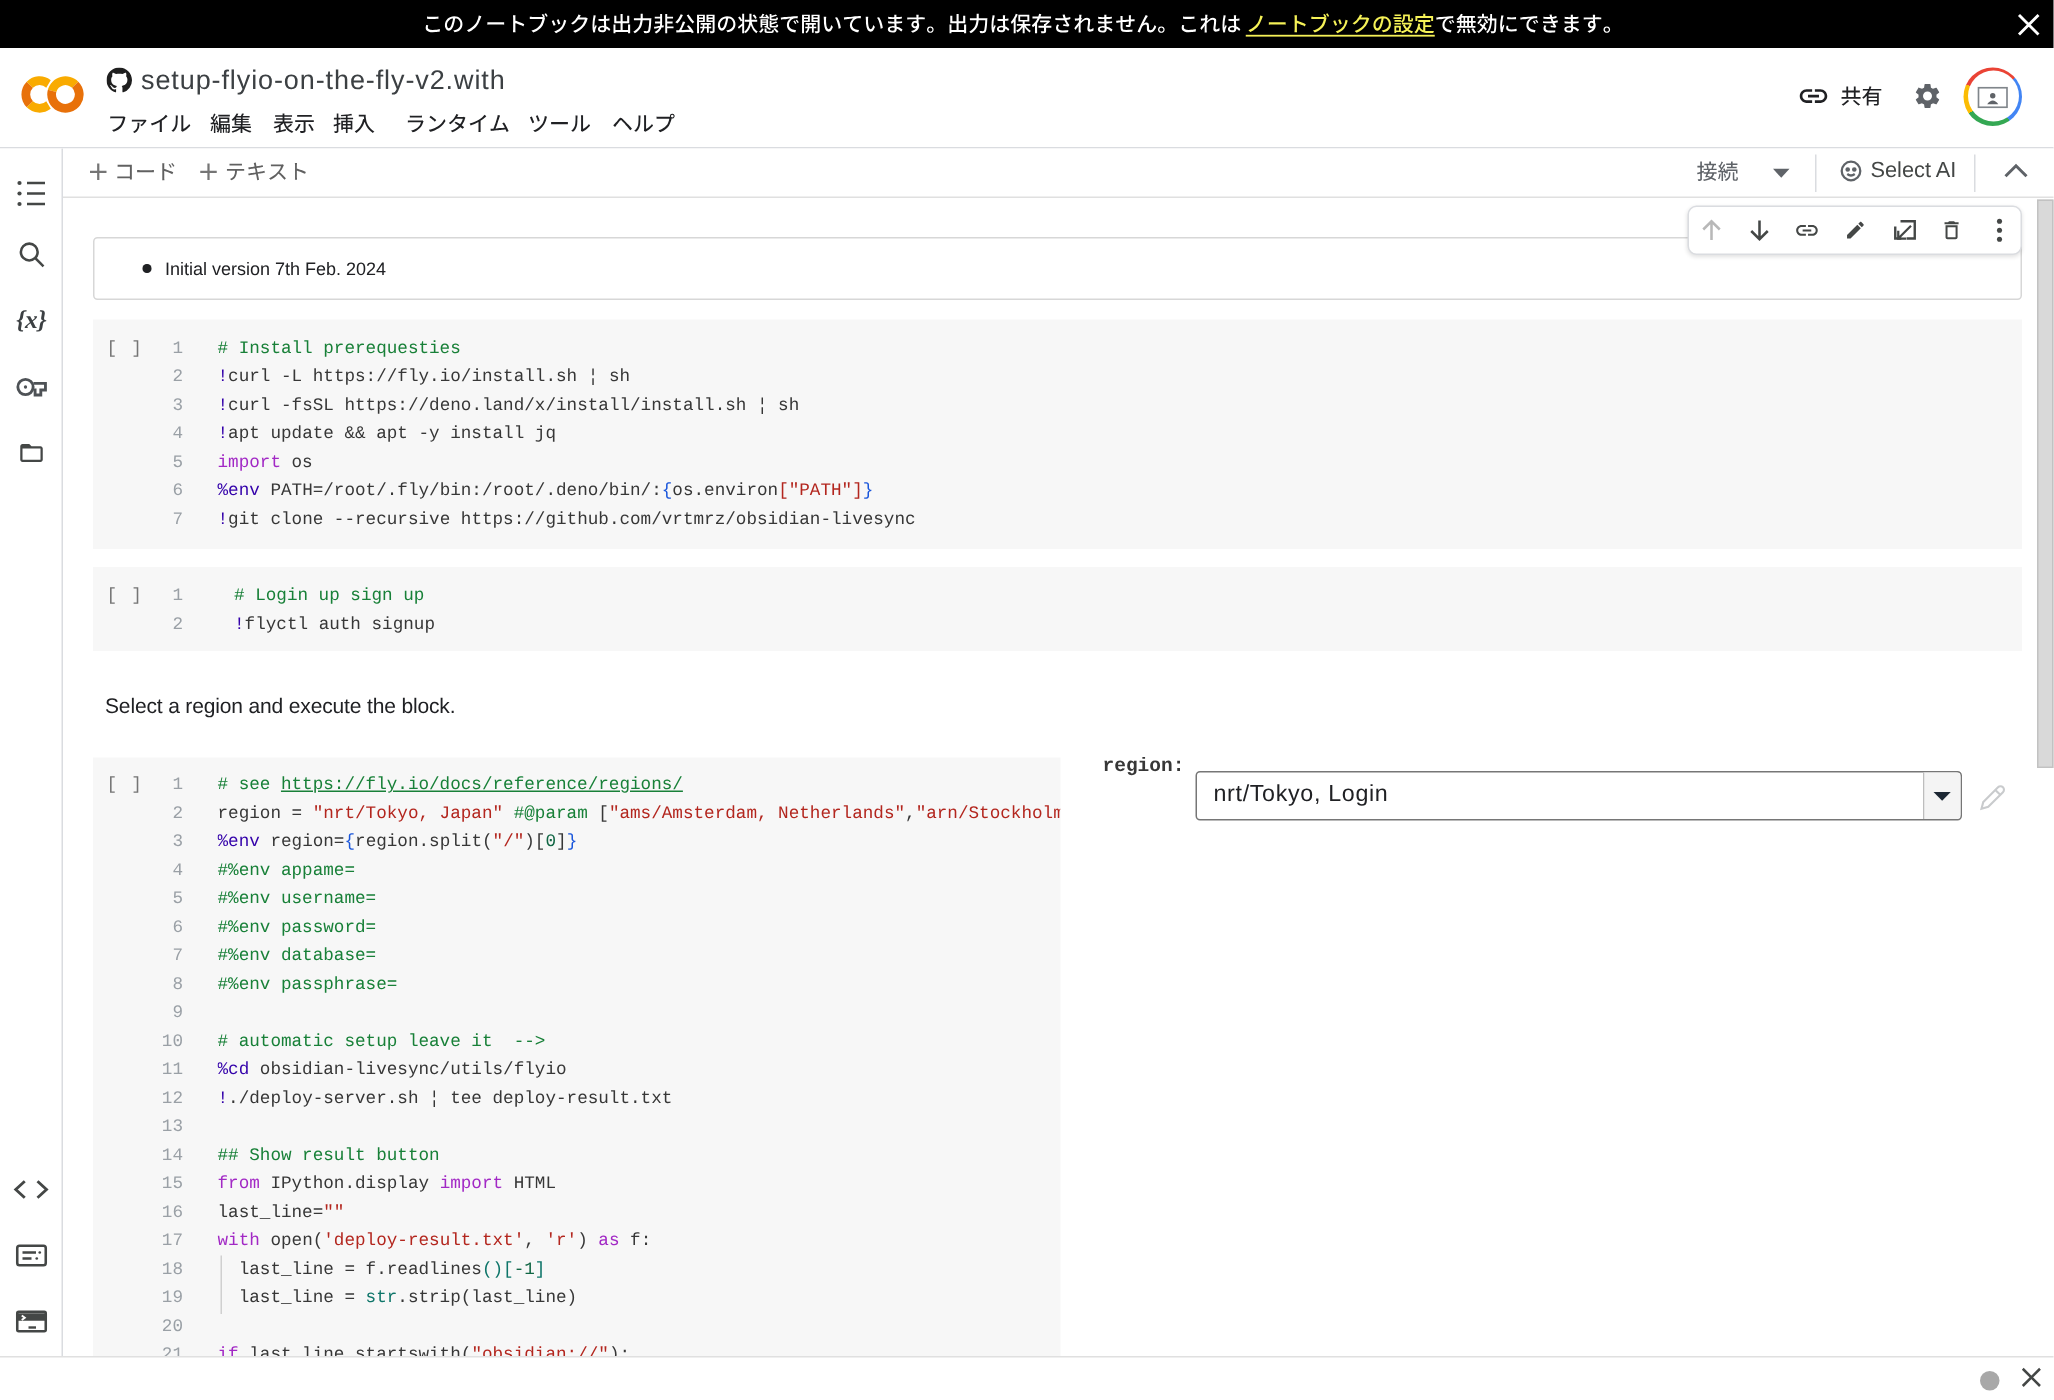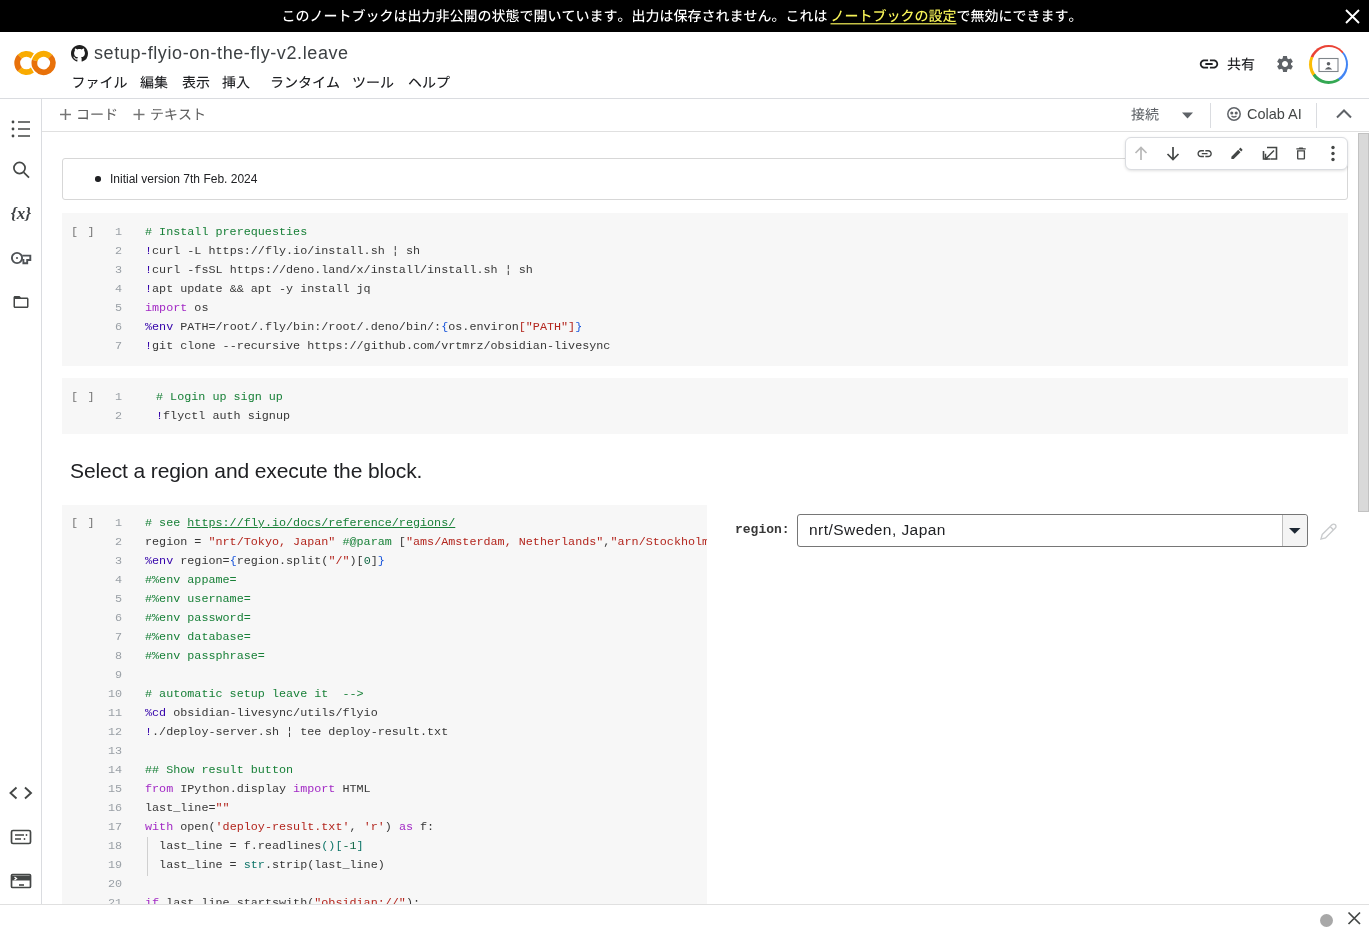--- a/index.html
+++ b/index.html
@@ -20,21 +20,21 @@
 <svg class="abs" style="left:14px;top:42px" width="42" height="42" viewBox="0 0 24 24">
     <path fill="#E8710A" d="M4.54,9.46,2.19,7.1a6.93,6.93,0,0,0,0,9.79l2.36-2.36A3.59,3.59,0,0,1,4.54,9.46Z"></path>
     <path fill="#F9AB00" d="M2.19,7.1,4.54,9.46a3.59,3.59,0,0,1,5.08,0l1.71-2.93h0l-.1-.08h0A6.93,6.93,0,0,0,2.19,7.1Z"></path>
     <path fill="#F9AB00" d="M11.34,17.46h0L9.62,14.54a3.59,3.59,0,0,1-5.08,0L2.19,16.9a6.93,6.93,0,0,0,9,.65l.11-.09"></path>
     <path fill="#F9AB00" d="M10.236,10.206 A6.93,6.93 0 0 1 21.83,7.10 L19.468,9.462 A3.59,3.59 0 0 0 13.462,11.071 Z"></path>
     <path fill="#E8710A" d="M21.83,7.10 A6.93,6.93 0 1 1 10.236,10.206 L13.462,11.071 A3.59,3.59 0 1 0 19.468,9.462 Z"></path>
   </svg>
 <svg class="abs" style="left:71px;top:44.5px" width="17" height="17" viewBox="0 0 16 16">
     <path fill="#1f1f1f" d="M8 0C3.58 0 0 3.58 0 8c0 3.54 2.29 6.53 5.47 7.59.4.07.55-.17.55-.38 0-.19-.01-.82-.01-1.49-2.01.37-2.53-.49-2.69-.94-.09-.23-.48-.94-.82-1.13-.28-.15-.68-.52-.01-.53.63-.01 1.08.58 1.23.82.72 1.21 1.87.87 2.33.66.07-.52.28-.87.51-1.07-1.78-.2-3.64-.89-3.64-3.95 0-.87.31-1.59.82-2.15-.08-.2-.36-1.02.08-2.12 0 0 .67-.21 2.2.82.64-.18 1.32-.27 2-.27s1.36.09 2 .27c1.53-1.04 2.2-.82 2.2-.82.44 1.1.16 1.92.08 2.12.51.56.82 1.27.82 2.15 0 3.07-1.87 3.75-3.65 3.95.29.25.54.73.54 1.48 0 1.07-.01 1.93-.01 2.2 0 .21.15.46.55.38A8.01 8.01 0 0 0 16 8c0-4.42-3.58-8-8-8z"></path>
   </svg>
-<div class="abs" style="left:94px;top:43px;font-size:18px;letter-spacing:0.6px;color:#3c4043;line-height:21px">setup-flyio-on-the-fly-v2.leave</div>
+<div class="abs" style="left:94px;top:43px;font-size:18px;letter-spacing:0.6px;color:#3c4043;line-height:21px">setup-flyio-on-the-fly-v2.with</div>
 <svg class="abs" style="left:0;top:32px" width="520" height="67">
 <path transform="translate(71.5,55.5)" fill="#202124" d="M12.1 -9.3Q12.1 -9.2 12 -9Q12 -8.8 11.9 -8.5Q11.8 -8 11.6 -7.3Q11.4 -6.7 11.2 -6Q10.9 -5.3 10.6 -4.6Q10.2 -4 9.8 -3.4Q9.2 -2.6 8.4 -1.9Q7.6 -1.2 6.6 -0.6Q5.6 -0 4.3 0.4L3.2 -0.8Q4.6 -1.2 5.6 -1.7Q6.6 -2.2 7.3 -2.8Q8.1 -3.4 8.7 -4.2Q9.2 -4.8 9.5 -5.6Q9.9 -6.4 10.1 -7.1Q10.4 -7.9 10.5 -8.6Q10.3 -8.6 9.7 -8.6Q9.2 -8.6 8.5 -8.6Q7.8 -8.6 7 -8.6Q6.2 -8.6 5.5 -8.6Q4.7 -8.6 4.2 -8.6Q3.7 -8.6 3.4 -8.6Q3 -8.6 2.6 -8.6Q2.3 -8.6 2 -8.5V-9.9Q2.2 -9.9 2.4 -9.9Q2.7 -9.9 3 -9.9Q3.2 -9.8 3.4 -9.8Q3.6 -9.8 4.1 -9.8Q4.5 -9.8 5.1 -9.8Q5.7 -9.8 6.3 -9.8Q7 -9.8 7.6 -9.8Q8.3 -9.8 8.8 -9.8Q9.4 -9.8 9.8 -9.8Q10.2 -9.8 10.3 -9.8Q10.5 -9.8 10.7 -9.9Q11 -9.9 11.2 -9.9Z M26.2 -7.1Q26.1 -7 26 -6.8Q25.9 -6.7 25.9 -6.6Q25.7 -6.4 25.4 -6Q25.1 -5.5 24.7 -5.1Q24.4 -4.6 23.9 -4.1Q23.5 -3.7 23 -3.4L22 -4.1Q22.5 -4.4 23 -4.8Q23.4 -5.2 23.8 -5.7Q24.2 -6.2 24.4 -6.5Q24.2 -6.5 23.6 -6.5Q23.1 -6.5 22.4 -6.5Q21.8 -6.5 21 -6.5Q20.3 -6.5 19.6 -6.5Q18.9 -6.5 18.4 -6.5Q17.9 -6.5 17.8 -6.5Q17.5 -6.5 17.1 -6.5Q16.8 -6.5 16.4 -6.4V-7.7Q16.8 -7.7 17.1 -7.7Q17.5 -7.6 17.8 -7.6Q17.9 -7.6 18.4 -7.6Q18.9 -7.6 19.7 -7.6Q20.4 -7.6 21.2 -7.6Q22 -7.6 22.7 -7.6Q23.4 -7.6 23.9 -7.6Q24.5 -7.6 24.6 -7.6Q24.7 -7.6 24.9 -7.7Q25.1 -7.7 25.2 -7.7Q25.4 -7.7 25.5 -7.7ZM21.5 -5.6Q21.4 -4.7 21.4 -3.9Q21.3 -3.2 21.2 -2.5Q21 -1.7 20.6 -1.1Q20.3 -0.5 19.7 0.1Q19.1 0.7 18.2 1.2L17.1 0.3Q17.3 0.2 17.6 0.1Q17.8 -0 18.1 -0.2Q19 -0.8 19.4 -1.5Q19.9 -2.2 20 -3Q20.2 -3.8 20.2 -4.7Q20.2 -4.9 20.1 -5.2Q20.1 -5.4 20.1 -5.6Z M29.1 -5.1Q31 -5.6 32.5 -6.3Q34.1 -7 35.2 -7.7Q36 -8.2 36.7 -8.7Q37.4 -9.3 38 -9.9Q38.6 -10.5 39.1 -11L40.2 -10Q39.6 -9.4 38.9 -8.8Q38.2 -8.2 37.4 -7.6Q36.6 -7.1 35.8 -6.6Q35 -6.1 34 -5.6Q33.1 -5.1 32 -4.7Q30.9 -4.3 29.8 -3.9ZM35 -7.1 36.4 -7.5V-1.1Q36.4 -0.8 36.4 -0.5Q36.4 -0.2 36.4 0.1Q36.4 0.3 36.5 0.5H34.9Q34.9 0.3 35 0.1Q35 -0.2 35 -0.5Q35 -0.8 35 -1.1Z M49.3 -0.3Q49.3 -0.5 49.3 -0.7Q49.4 -0.9 49.4 -1.1Q49.4 -1.3 49.4 -1.8Q49.4 -2.2 49.4 -2.9Q49.4 -3.6 49.4 -4.4Q49.4 -5.2 49.4 -6Q49.4 -6.8 49.4 -7.5Q49.4 -8.2 49.4 -8.8Q49.4 -9.3 49.4 -9.5Q49.4 -9.9 49.3 -10.2Q49.3 -10.5 49.3 -10.6H50.7Q50.7 -10.5 50.7 -10.2Q50.7 -9.9 50.7 -9.5Q50.7 -9.3 50.7 -8.8Q50.7 -8.3 50.7 -7.6Q50.7 -6.9 50.7 -6.1Q50.7 -5.4 50.7 -4.6Q50.7 -3.8 50.7 -3.2Q50.7 -2.5 50.7 -2.1Q50.7 -1.7 50.7 -1.6Q51.3 -1.8 52 -2.3Q52.7 -2.8 53.4 -3.5Q54.1 -4.1 54.6 -4.9L55.4 -3.8Q54.8 -3 54 -2.3Q53.2 -1.5 52.3 -0.9Q51.4 -0.4 50.6 0.1Q50.4 0.2 50.3 0.2Q50.2 0.3 50.1 0.4ZM42.8 -0.4Q43.7 -1 44.3 -1.9Q45 -2.8 45.3 -3.8Q45.4 -4.3 45.5 -5Q45.6 -5.7 45.6 -6.5Q45.7 -7.3 45.7 -8.1Q45.7 -8.8 45.7 -9.4Q45.7 -9.8 45.7 -10Q45.6 -10.3 45.6 -10.5H47Q47 -10.4 47 -10.3Q47 -10.1 47 -9.9Q47 -9.7 47 -9.4Q47 -8.9 46.9 -8.1Q46.9 -7.3 46.9 -6.4Q46.8 -5.5 46.8 -4.8Q46.7 -4 46.5 -3.5Q46.2 -2.3 45.6 -1.3Q44.9 -0.3 44 0.4Z"></path>
 <path transform="translate(140,55.5)" fill="#202124" d="M8.6 -4.6H9.4V1H8.6ZM10.4 -4.6H11.2V1H10.4ZM5.5 -11H13.2V-9.9H5.5ZM7.3 -2.4H12.7V-1.5H7.3ZM6 -9.1H7.1V-6Q7.1 -5.2 7 -4.3Q6.9 -3.4 6.8 -2.5Q6.6 -1.5 6.3 -0.7Q5.9 0.2 5.4 1Q5.3 0.9 5.2 0.7Q5 0.6 4.8 0.5Q4.7 0.4 4.5 0.3Q5 -0.4 5.3 -1.2Q5.6 -2 5.8 -2.8Q5.9 -3.7 6 -4.5Q6 -5.3 6 -6ZM6.5 -9.1H12.9V-5.7H6.5V-6.7H11.7V-8.1H6.5ZM6.8 -4.9H12.8V-4H7.7V1.2H6.8ZM12.2 -4.9H13.2V0.1Q13.2 0.4 13.1 0.6Q13.1 0.8 12.8 1Q12.6 1.1 12.4 1.1Q12.1 1.1 11.7 1.1Q11.7 0.9 11.6 0.7Q11.5 0.4 11.4 0.2Q11.6 0.2 11.8 0.2Q12 0.2 12.1 0.2Q12.2 0.2 12.2 0ZM2.7 -11.8 3.7 -11.4Q3.5 -10.9 3.2 -10.3Q2.9 -9.8 2.6 -9.2Q2.3 -8.7 2 -8.3L1.2 -8.7Q1.5 -9.1 1.8 -9.6Q2 -10.2 2.3 -10.7Q2.5 -11.3 2.7 -11.8ZM4.2 -10.2 5.2 -9.7Q4.7 -9 4.1 -8.1Q3.6 -7.2 3 -6.4Q2.4 -5.6 1.9 -5L1.2 -5.4Q1.6 -5.8 2 -6.4Q2.4 -7 2.8 -7.7Q3.2 -8.3 3.6 -9Q3.9 -9.6 4.2 -10.2ZM0.5 -8.8 1.1 -9.6Q1.5 -9.2 1.8 -8.8Q2.2 -8.4 2.5 -8Q2.9 -7.6 3 -7.3L2.4 -6.4Q2.2 -6.8 1.9 -7.2Q1.6 -7.6 1.2 -8Q0.8 -8.5 0.5 -8.8ZM3.7 -7 4.5 -7.3Q4.8 -6.8 5 -6.3Q5.2 -5.8 5.4 -5.2Q5.6 -4.7 5.7 -4.3L4.8 -4Q4.7 -4.4 4.6 -4.9Q4.4 -5.4 4.2 -6Q3.9 -6.5 3.7 -7ZM0.4 -5.6Q1.3 -5.6 2.4 -5.7Q3.6 -5.8 4.9 -5.9L4.9 -4.9Q3.7 -4.8 2.6 -4.7Q1.4 -4.6 0.5 -4.6ZM3.9 -3.5 4.8 -3.8Q5 -3.2 5.2 -2.5Q5.4 -1.8 5.5 -1.2L4.6 -1Q4.5 -1.5 4.4 -2.2Q4.2 -2.9 3.9 -3.5ZM1.2 -3.7 2.1 -3.6Q2 -2.6 1.8 -1.6Q1.5 -0.7 1.2 0Q1.1 -0.1 0.9 -0.1Q0.8 -0.2 0.6 -0.3Q0.4 -0.4 0.3 -0.4Q0.7 -1.1 0.9 -1.9Q1.1 -2.8 1.2 -3.7ZM2.6 -5.1H3.6V1.1H2.6Z M14.7 -3.2H27.3V-2.2H14.7ZM17.2 -8.4H25.8V-7.5H17.2ZM17.2 -6.7H25.8V-5.8H17.2ZM17 -10.2H26.4V-9.2H17ZM20.7 -9.6H21.8V-4.6H20.7ZM20.4 -4.3H21.6V1.1H20.4ZM20.2 -2.8 21.1 -2.4Q20.6 -1.8 19.9 -1.3Q19.2 -0.8 18.4 -0.4Q17.6 0.1 16.7 0.4Q15.9 0.8 15.1 1Q15 0.8 14.8 0.5Q14.6 0.2 14.4 0Q15.1 -0.2 16 -0.5Q16.8 -0.8 17.6 -1.2Q18.4 -1.5 19 -2Q19.7 -2.4 20.2 -2.8ZM21.8 -2.9Q22.3 -2.4 22.9 -2Q23.6 -1.6 24.4 -1.2Q25.1 -0.8 26 -0.5Q26.8 -0.3 27.6 -0.1Q27.5 0.1 27.3 0.2Q27.2 0.4 27 0.6Q26.9 0.8 26.8 0.9Q26 0.7 25.2 0.3Q24.4 -0 23.6 -0.4Q22.8 -0.9 22.1 -1.4Q21.4 -1.9 20.9 -2.4ZM21.3 -11.8 22.7 -11.6Q22.4 -11 22 -10.5Q21.7 -9.9 21.4 -9.5L20.4 -9.7Q20.7 -10.2 20.9 -10.8Q21.2 -11.3 21.3 -11.8ZM17.7 -11.8 18.9 -11.6Q18.5 -10.8 18 -10Q17.4 -9.2 16.7 -8.4Q16.1 -7.6 15.2 -6.9Q15.1 -7.1 15 -7.2Q14.8 -7.4 14.7 -7.5Q14.5 -7.7 14.4 -7.7Q15.1 -8.3 15.8 -9Q16.4 -9.7 16.9 -10.5Q17.4 -11.2 17.7 -11.8ZM16.4 -9.5H17.5V-4.9H26.9V-4H16.4Z"></path>
 <path transform="translate(182,55.5)" fill="#202124" d="M1.4 -10.7H12.7V-9.6H1.4ZM2 -8.6H12.1V-7.6H2ZM0.9 -6.5H13.1V-5.4H0.9ZM6.4 -11.8H7.6V-5.6H6.4ZM6.3 -6.1 7.4 -5.6Q6.8 -5 6.1 -4.5Q5.4 -3.9 4.5 -3.4Q3.7 -2.9 2.8 -2.5Q2 -2.1 1.1 -1.8Q1.1 -2 0.9 -2.2Q0.8 -2.4 0.6 -2.5Q0.5 -2.7 0.4 -2.8Q1.2 -3 2 -3.4Q2.9 -3.7 3.7 -4.2Q4.5 -4.6 5.2 -5.1Q5.9 -5.6 6.3 -6.1ZM8.1 -5.9Q8.5 -4.5 9.2 -3.3Q9.9 -2.1 11 -1.2Q12.1 -0.4 13.6 0.1Q13.5 0.2 13.3 0.4Q13.2 0.5 13 0.7Q12.9 0.9 12.8 1.1Q11.3 0.6 10.1 -0.4Q9 -1.3 8.2 -2.7Q7.5 -4 7 -5.7ZM11.9 -5 12.8 -4.3Q12.3 -3.9 11.8 -3.5Q11.2 -3.1 10.6 -2.7Q10 -2.4 9.5 -2.1L8.8 -2.8Q9.3 -3.1 9.8 -3.4Q10.4 -3.8 10.9 -4.2Q11.5 -4.7 11.9 -5ZM1.9 0Q2.7 -0.1 3.8 -0.4Q4.9 -0.6 6.1 -0.9Q7.3 -1.2 8.5 -1.5L8.6 -0.4Q7.5 -0.1 6.3 0.1Q5.2 0.4 4.2 0.7Q3.1 0.9 2.3 1.1ZM3.9 -3.4 4.7 -4.2 5.1 -4.1V0H3.9Z M20.4 -6.8H21.7V-0.3Q21.7 0.2 21.5 0.5Q21.4 0.8 21 0.9Q20.6 1.1 19.9 1.1Q19.3 1.1 18.4 1.1Q18.3 0.9 18.2 0.5Q18.1 0.2 17.9 -0.1Q18.4 -0.1 18.8 -0.1Q19.3 -0.1 19.6 -0.1Q19.9 -0.1 20 -0.1Q20.2 -0.1 20.3 -0.2Q20.4 -0.2 20.4 -0.4ZM17.2 -4.9 18.4 -4.6Q18.1 -3.7 17.6 -2.9Q17.1 -2.1 16.6 -1.4Q16.1 -0.7 15.5 -0.1Q15.4 -0.2 15.2 -0.4Q15 -0.5 14.8 -0.6Q14.6 -0.8 14.4 -0.8Q15.3 -1.6 16 -2.7Q16.7 -3.8 17.2 -4.9ZM23.5 -4.4 24.6 -4.9Q25.1 -4.3 25.6 -3.5Q26.1 -2.7 26.5 -2Q26.9 -1.2 27.1 -0.6L25.9 -0.1Q25.7 -0.7 25.4 -1.4Q25 -2.2 24.5 -3Q24 -3.8 23.5 -4.4ZM16.1 -10.8H25.9V-9.6H16.1ZM14.8 -7.4H27.2V-6.2H14.8Z"></path>
 <path transform="translate(222,55.5)" fill="#202124" d="M12.1 -11.6 12.8 -10.7Q11.9 -10.5 10.6 -10.3Q9.4 -10.2 8.1 -10.1Q6.7 -10 5.5 -10Q5.5 -10.1 5.4 -10.4Q5.3 -10.7 5.2 -10.9Q6.1 -10.9 7.1 -11Q8 -11 9 -11.1Q9.9 -11.2 10.7 -11.3Q11.5 -11.4 12.1 -11.6ZM5.1 -9H13.4V-8H5.1ZM5.5 -7H12.9V-1.1H11.8V-6H6.6V-1H5.5ZM6.1 -4.8H12.3V-3.8H6.1ZM6.1 -2.5H12.3V-1.5H6.1ZM8.6 -10.7H9.7V1.1H8.6ZM0.4 -4.4Q1.2 -4.6 2.4 -4.9Q3.6 -5.3 4.9 -5.6L5 -4.6Q3.9 -4.2 2.7 -3.9Q1.6 -3.5 0.6 -3.2ZM0.6 -9H4.9V-7.9H0.6ZM2.5 -11.8H3.6V-0.3Q3.6 0.2 3.5 0.5Q3.4 0.8 3.1 0.9Q2.8 1.1 2.3 1.1Q1.9 1.1 1.2 1.1Q1.2 0.9 1 0.6Q0.9 0.2 0.8 -0Q1.3 0 1.7 0Q2.1 0 2.2 0Q2.3 0 2.4 -0.1Q2.5 -0.1 2.5 -0.3Z M17.2 -11H21.2V-9.8H17.2ZM20.6 -11H21.8Q21.8 -10.3 21.8 -9.5Q21.9 -8.6 22.1 -7.7Q22.2 -6.7 22.6 -5.7Q23 -4.7 23.6 -3.6Q24.3 -2.6 25.2 -1.7Q26.2 -0.7 27.6 0.1Q27.4 0.2 27.2 0.4Q27.1 0.6 26.9 0.8Q26.7 1 26.6 1.1Q25.2 0.3 24.2 -0.8Q23.2 -1.8 22.6 -2.9Q21.9 -4 21.5 -5.2Q21.1 -6.3 20.9 -7.4Q20.7 -8.4 20.6 -9.4Q20.6 -10.3 20.6 -11ZM20.1 -8.1 21.5 -7.9Q21 -5.8 20.2 -4.1Q19.4 -2.4 18.2 -1.1Q17.1 0.2 15.6 1.1Q15.5 1 15.3 0.8Q15.1 0.6 14.8 0.5Q14.6 0.3 14.5 0.2Q16.8 -1 18.1 -3.1Q19.5 -5.2 20.1 -8.1Z"></path>
 <path transform="translate(270,55.5)" fill="#202124" d="M3.2 -10.5Q3.5 -10.5 3.8 -10.4Q4.2 -10.4 4.5 -10.4Q4.7 -10.4 5.3 -10.4Q5.8 -10.4 6.5 -10.4Q7.2 -10.4 7.9 -10.4Q8.6 -10.4 9.2 -10.4Q9.7 -10.4 10 -10.4Q10.3 -10.4 10.7 -10.4Q11 -10.5 11.3 -10.5V-9.2Q11.1 -9.2 10.7 -9.2Q10.3 -9.2 10 -9.2Q9.7 -9.2 9.2 -9.2Q8.6 -9.2 7.9 -9.2Q7.2 -9.2 6.5 -9.2Q5.8 -9.2 5.3 -9.2Q4.7 -9.2 4.5 -9.2Q4.2 -9.2 3.8 -9.2Q3.5 -9.2 3.2 -9.2ZM12.4 -6.7Q12.3 -6.6 12.3 -6.5Q12.2 -6.4 12.2 -6.3Q11.9 -5.2 11.4 -4.2Q10.9 -3.2 10.1 -2.3Q9 -1.1 7.7 -0.4Q6.5 0.3 5.1 0.6L4.1 -0.5Q5.6 -0.8 6.9 -1.5Q8.2 -2.1 9 -3Q9.7 -3.7 10.1 -4.5Q10.5 -5.3 10.7 -6Q10.5 -6 10.1 -6Q9.7 -6 9.1 -6Q8.5 -6 7.8 -6Q7.1 -6 6.4 -6Q5.7 -6 5.1 -6Q4.5 -6 4 -6Q3.6 -6 3.4 -6Q3.1 -6 2.7 -6Q2.3 -6 1.9 -5.9V-7.2Q2.4 -7.2 2.7 -7.2Q3.1 -7.2 3.4 -7.2Q3.5 -7.2 4 -7.2Q4.4 -7.2 5 -7.2Q5.6 -7.2 6.3 -7.2Q7 -7.2 7.7 -7.2Q8.4 -7.2 9 -7.2Q9.6 -7.2 10 -7.2Q10.5 -7.2 10.6 -7.2Q10.9 -7.2 11.1 -7.2Q11.4 -7.2 11.5 -7.3Z M17.2 -10.3Q17.6 -10.1 18.1 -9.7Q18.6 -9.4 19.1 -8.9Q19.6 -8.5 20.1 -8.1Q20.5 -7.7 20.8 -7.4L19.8 -6.4Q19.5 -6.7 19.1 -7.1Q18.7 -7.5 18.2 -7.9Q17.7 -8.3 17.2 -8.7Q16.7 -9.1 16.3 -9.4ZM15.9 -1Q17.1 -1.1 18.1 -1.5Q19.1 -1.8 19.9 -2.2Q20.8 -2.6 21.4 -3Q22.5 -3.7 23.5 -4.5Q24.4 -5.4 25.1 -6.4Q25.8 -7.3 26.2 -8.2L27 -6.8Q26.5 -5.9 25.8 -5Q25.1 -4.1 24.2 -3.3Q23.2 -2.5 22.2 -1.8Q21.5 -1.4 20.6 -1Q19.8 -0.5 18.8 -0.2Q17.9 0.1 16.7 0.3Z M33.9 -6.4Q34.5 -6.1 35.3 -5.6Q36 -5.1 36.8 -4.6Q37.5 -4.1 38.2 -3.6Q38.9 -3.1 39.4 -2.7L38.4 -1.6Q38 -2 37.3 -2.5Q36.6 -3 35.9 -3.6Q35.1 -4.1 34.4 -4.7Q33.6 -5.2 33 -5.6ZM40.3 -9Q40.2 -8.8 40.1 -8.6Q40 -8.3 39.9 -8.2Q39.7 -7.5 39.4 -6.6Q39 -5.8 38.5 -5Q38 -4.2 37.4 -3.4Q36.5 -2.2 35 -1.1Q33.6 -0.1 31.6 0.7L30.5 -0.3Q31.9 -0.7 32.9 -1.3Q34 -1.9 34.8 -2.6Q35.7 -3.3 36.3 -4.1Q36.8 -4.7 37.3 -5.5Q37.7 -6.2 38.1 -7Q38.4 -7.7 38.5 -8.3H33.4L33.9 -9.5H38.3Q38.6 -9.5 38.8 -9.5Q39.1 -9.5 39.3 -9.6ZM35.6 -11Q35.4 -10.7 35.2 -10.4Q35 -10 34.9 -9.8Q34.5 -9.1 33.8 -8.1Q33.1 -7.2 32.2 -6.3Q31.3 -5.4 30.3 -4.6L29.2 -5.5Q30.4 -6.2 31.3 -7.1Q32.2 -8 32.8 -8.8Q33.3 -9.7 33.7 -10.3Q33.8 -10.5 33.9 -10.8Q34.1 -11.2 34.2 -11.5Z M43.1 -5.1Q45 -5.6 46.5 -6.3Q48.1 -7 49.2 -7.7Q50 -8.2 50.7 -8.7Q51.4 -9.3 52 -9.9Q52.6 -10.5 53.1 -11L54.2 -10Q53.6 -9.4 52.9 -8.8Q52.2 -8.2 51.4 -7.6Q50.6 -7.1 49.8 -6.6Q49 -6.1 48 -5.6Q47.1 -5.1 46 -4.7Q44.9 -4.3 43.8 -3.9ZM49 -7.1 50.4 -7.5V-1.1Q50.4 -0.8 50.4 -0.5Q50.4 -0.2 50.4 0.1Q50.4 0.3 50.5 0.5H48.9Q48.9 0.3 49 0.1Q49 -0.2 49 -0.5Q49 -0.8 49 -1.1Z M63.4 -10.5Q63.3 -10.2 63.2 -9.9Q63 -9.6 62.9 -9.1Q62.8 -8.7 62.6 -8.1Q62.4 -7.5 62.1 -6.8Q61.9 -6 61.6 -5.2Q61.4 -4.4 61.1 -3.6Q60.8 -2.9 60.6 -2.3Q60.4 -1.7 60.3 -1.3L58.8 -1.3Q59 -1.7 59.2 -2.3Q59.5 -3 59.7 -3.8Q60 -4.5 60.3 -5.4Q60.6 -6.2 60.8 -7Q61.1 -7.7 61.2 -8.4Q61.4 -9 61.5 -9.4Q61.7 -9.9 61.7 -10.2Q61.8 -10.5 61.8 -10.8ZM66 -5.8Q66.4 -5.3 66.9 -4.5Q67.3 -3.8 67.7 -3Q68.2 -2.1 68.5 -1.4Q68.9 -0.6 69.1 -0.1L67.8 0.5Q67.6 -0.1 67.2 -0.9Q66.9 -1.6 66.5 -2.5Q66.1 -3.3 65.6 -4.1Q65.2 -4.8 64.8 -5.3ZM58.4 -1.7Q58.9 -1.7 59.6 -1.7Q60.3 -1.8 61.1 -1.9Q61.9 -2 62.8 -2.1Q63.7 -2.1 64.5 -2.2Q65.3 -2.3 66 -2.4Q66.7 -2.5 67.1 -2.6L67.5 -1.3Q67 -1.3 66.2 -1.2Q65.5 -1.1 64.7 -1Q63.8 -0.9 62.9 -0.8Q62 -0.7 61.2 -0.6Q60.4 -0.5 59.6 -0.5Q58.9 -0.4 58.4 -0.3Q58.2 -0.3 57.9 -0.3Q57.5 -0.2 57.2 -0.2L57 -1.6Q57.3 -1.6 57.7 -1.6Q58 -1.6 58.4 -1.7Z"></path>
 <path transform="translate(352,55.5)" fill="#202124" d="M6.4 -10.6Q6.6 -10.4 6.8 -9.9Q6.9 -9.4 7.2 -8.8Q7.4 -8.2 7.6 -7.7Q7.8 -7.2 7.8 -6.9L6.6 -6.5Q6.5 -6.8 6.3 -7.3Q6.2 -7.8 6 -8.4Q5.8 -8.9 5.6 -9.4Q5.4 -9.9 5.2 -10.2ZM12.7 -9.7Q12.6 -9.5 12.5 -9.2Q12.5 -9 12.4 -8.8Q12.2 -8 11.9 -7Q11.6 -6.1 11.1 -5.2Q10.7 -4.3 10.1 -3.6Q9.4 -2.6 8.5 -1.8Q7.6 -1 6.6 -0.4Q5.6 0.1 4.6 0.5L3.5 -0.6Q4.5 -0.9 5.5 -1.4Q6.5 -1.9 7.4 -2.7Q8.3 -3.4 9 -4.3Q9.6 -5 10 -5.9Q10.5 -6.9 10.8 -8Q11.1 -9 11.2 -10.1ZM2.5 -9.8Q2.7 -9.5 2.9 -9Q3.1 -8.5 3.3 -7.9Q3.6 -7.3 3.8 -6.8Q4 -6.3 4.1 -5.9L2.9 -5.4Q2.8 -5.7 2.6 -6.1Q2.5 -6.5 2.3 -7Q2.1 -7.5 1.9 -7.9Q1.7 -8.4 1.5 -8.8Q1.4 -9.1 1.3 -9.3Z M15.4 -6.2Q15.6 -6.1 15.9 -6.1Q16.3 -6.1 16.7 -6.1Q17 -6.1 17.4 -6.1Q17.7 -6.1 18.1 -6.1Q18.6 -6.1 19.2 -6.1Q19.9 -6.1 20.6 -6.1Q21.3 -6.1 22 -6.1Q22.7 -6.1 23.3 -6.1Q23.9 -6.1 24.4 -6.1Q24.8 -6.1 25.1 -6.1Q25.6 -6.1 26 -6.1Q26.3 -6.1 26.6 -6.2V-4.6Q26.4 -4.6 25.9 -4.6Q25.5 -4.7 25.1 -4.7Q24.8 -4.7 24.4 -4.7Q23.9 -4.7 23.3 -4.7Q22.7 -4.7 22 -4.7Q21.3 -4.7 20.6 -4.7Q19.9 -4.7 19.2 -4.7Q18.6 -4.7 18.1 -4.7Q17.7 -4.7 17.4 -4.7Q16.8 -4.7 16.3 -4.6Q15.7 -4.6 15.4 -4.6Z M35.3 -0.3Q35.3 -0.5 35.3 -0.7Q35.4 -0.9 35.4 -1.1Q35.4 -1.3 35.4 -1.8Q35.4 -2.2 35.4 -2.9Q35.4 -3.6 35.4 -4.4Q35.4 -5.2 35.4 -6Q35.4 -6.8 35.4 -7.5Q35.4 -8.2 35.4 -8.8Q35.4 -9.3 35.4 -9.5Q35.4 -9.9 35.3 -10.2Q35.3 -10.5 35.3 -10.6H36.7Q36.7 -10.5 36.7 -10.2Q36.7 -9.9 36.7 -9.5Q36.7 -9.3 36.7 -8.8Q36.7 -8.3 36.7 -7.6Q36.7 -6.9 36.7 -6.1Q36.7 -5.4 36.7 -4.6Q36.7 -3.8 36.7 -3.2Q36.7 -2.5 36.7 -2.1Q36.7 -1.7 36.7 -1.6Q37.3 -1.8 38 -2.3Q38.7 -2.8 39.4 -3.5Q40.1 -4.1 40.6 -4.9L41.4 -3.8Q40.8 -3 40 -2.3Q39.2 -1.5 38.3 -0.9Q37.4 -0.4 36.6 0.1Q36.4 0.2 36.3 0.2Q36.2 0.3 36.1 0.4ZM28.8 -0.4Q29.7 -1 30.3 -1.9Q31 -2.8 31.3 -3.8Q31.4 -4.3 31.5 -5Q31.6 -5.7 31.6 -6.5Q31.7 -7.3 31.7 -8.1Q31.7 -8.8 31.7 -9.4Q31.7 -9.8 31.7 -10Q31.6 -10.3 31.6 -10.5H33Q33 -10.4 33 -10.3Q33 -10.1 33 -9.9Q33 -9.7 33 -9.4Q33 -8.9 32.9 -8.1Q32.9 -7.3 32.9 -6.4Q32.8 -5.5 32.8 -4.8Q32.7 -4 32.5 -3.5Q32.2 -2.3 31.6 -1.3Q30.9 -0.3 30 0.4Z"></path>
 <path transform="translate(408,55.5)" fill="#202124" d="M0.8 -4Q1.1 -4.2 1.3 -4.5Q1.5 -4.7 1.8 -5Q2.1 -5.2 2.4 -5.6Q2.7 -6 3.1 -6.4Q3.5 -6.9 3.9 -7.4Q4.2 -7.8 4.6 -8.2Q5.2 -8.9 5.7 -9Q6.3 -9 7 -8.3Q7.5 -7.9 8 -7.4Q8.5 -6.9 9 -6.4Q9.5 -5.9 9.9 -5.4Q10.4 -4.9 11 -4.3Q11.6 -3.6 12.2 -3Q12.8 -2.3 13.3 -1.7L12.2 -0.6Q11.7 -1.2 11.2 -1.8Q10.6 -2.5 10.1 -3.1Q9.6 -3.7 9.1 -4.2Q8.8 -4.6 8.5 -5Q8.1 -5.4 7.7 -5.8Q7.3 -6.2 7 -6.5Q6.7 -6.9 6.5 -7.1Q6.1 -7.5 5.8 -7.4Q5.6 -7.4 5.2 -7Q5 -6.7 4.7 -6.3Q4.3 -5.9 4 -5.4Q3.7 -5 3.4 -4.6Q3.1 -4.2 2.8 -3.9Q2.6 -3.6 2.4 -3.3Q2.2 -3 2 -2.8Z M21.3 -0.3Q21.3 -0.5 21.3 -0.7Q21.4 -0.9 21.4 -1.1Q21.4 -1.3 21.4 -1.8Q21.4 -2.2 21.4 -2.9Q21.4 -3.6 21.4 -4.4Q21.4 -5.2 21.4 -6Q21.4 -6.8 21.4 -7.5Q21.4 -8.2 21.4 -8.8Q21.4 -9.3 21.4 -9.5Q21.4 -9.9 21.3 -10.2Q21.3 -10.5 21.3 -10.6H22.7Q22.7 -10.5 22.7 -10.2Q22.7 -9.9 22.7 -9.5Q22.7 -9.3 22.7 -8.8Q22.7 -8.3 22.7 -7.6Q22.7 -6.9 22.7 -6.1Q22.7 -5.4 22.7 -4.6Q22.7 -3.8 22.7 -3.2Q22.7 -2.5 22.7 -2.1Q22.7 -1.7 22.7 -1.6Q23.3 -1.8 24 -2.3Q24.7 -2.8 25.4 -3.5Q26.1 -4.1 26.6 -4.9L27.4 -3.8Q26.8 -3 26 -2.3Q25.2 -1.5 24.3 -0.9Q23.4 -0.4 22.6 0.1Q22.4 0.2 22.3 0.2Q22.2 0.3 22.1 0.4ZM14.8 -0.4Q15.7 -1 16.3 -1.9Q17 -2.8 17.3 -3.8Q17.4 -4.3 17.5 -5Q17.6 -5.7 17.6 -6.5Q17.7 -7.3 17.7 -8.1Q17.7 -8.8 17.7 -9.4Q17.7 -9.8 17.7 -10Q17.6 -10.3 17.6 -10.5H19Q19 -10.4 19 -10.3Q19 -10.1 19 -9.9Q19 -9.7 19 -9.4Q19 -8.9 18.9 -8.1Q18.9 -7.3 18.9 -6.4Q18.8 -5.5 18.8 -4.8Q18.7 -4 18.5 -3.5Q18.2 -2.3 17.6 -1.3Q16.9 -0.3 16 0.4Z M39.3 -10.1Q39.3 -9.7 39.5 -9.5Q39.8 -9.2 40.2 -9.2Q40.5 -9.2 40.8 -9.5Q41.1 -9.7 41.1 -10.1Q41.1 -10.5 40.8 -10.7Q40.5 -11 40.2 -11Q39.8 -11 39.5 -10.7Q39.3 -10.5 39.3 -10.1ZM38.6 -10.1Q38.6 -10.5 38.8 -10.9Q39 -11.3 39.4 -11.5Q39.7 -11.7 40.2 -11.7Q40.6 -11.7 41 -11.5Q41.3 -11.3 41.5 -10.9Q41.8 -10.5 41.8 -10.1Q41.8 -9.7 41.5 -9.3Q41.3 -8.9 41 -8.7Q40.6 -8.5 40.2 -8.5Q39.7 -8.5 39.4 -8.7Q39 -8.9 38.8 -9.3Q38.6 -9.7 38.6 -10.1ZM39.9 -9.1Q39.8 -9 39.8 -8.8Q39.7 -8.6 39.7 -8.4Q39.6 -7.8 39.4 -7.2Q39.2 -6.5 38.9 -5.8Q38.7 -5.1 38.3 -4.4Q38 -3.8 37.6 -3.2Q36.9 -2.4 36.1 -1.7Q35.3 -1 34.3 -0.4Q33.3 0.1 32 0.6L31 -0.6Q32.3 -1 33.3 -1.5Q34.3 -2 35.1 -2.6Q35.8 -3.2 36.4 -4Q36.9 -4.6 37.3 -5.4Q37.6 -6.2 37.9 -7Q38.1 -7.8 38.2 -8.4Q38 -8.4 37.5 -8.4Q37 -8.4 36.2 -8.4Q35.5 -8.4 34.7 -8.4Q33.9 -8.4 33.2 -8.4Q32.5 -8.4 32 -8.4Q31.4 -8.4 31.2 -8.4Q30.8 -8.4 30.4 -8.4Q30 -8.4 29.7 -8.4V-9.8Q29.9 -9.7 30.2 -9.7Q30.4 -9.7 30.7 -9.7Q31 -9.7 31.2 -9.7Q31.4 -9.7 31.8 -9.7Q32.2 -9.7 32.8 -9.7Q33.4 -9.7 34.1 -9.7Q34.7 -9.7 35.4 -9.7Q36 -9.7 36.6 -9.7Q37.2 -9.7 37.6 -9.7Q38 -9.7 38.1 -9.7Q38.3 -9.7 38.5 -9.7Q38.7 -9.7 38.9 -9.7Z"></path>
 </svg>
 <svg class="abs" style="left:1198px;top:53px" width="22" height="22" viewBox="0 0 24 24">
@@ -64,21 +64,21 @@
 <line x1="1210.5" y1="4" x2="1210.5" y2="29" stroke="#dadce0"></line>
 <line x1="1316.5" y1="4" x2="1316.5" y2="29" stroke="#dadce0"></line>
 <g transform="translate(1227,8)" stroke="#5f6368" fill="none" stroke-width="1.5">
       <circle cx="7" cy="7" r="6.2"></circle>
       <circle cx="4.8" cy="6" r="0.8" fill="#5f6368"></circle>
       <circle cx="9.2" cy="6" r="0.8" fill="#5f6368"></circle>
       <path d="M4.5 9 q2.5 2 5 0"></path>
     </g>
 <path d="M1337 18.5 l7 -7 l7 7" fill="none" stroke="#5f6368" stroke-width="2"></path>
 </svg>
-<div class="abs" style="left:1247px;top:106px;font-size:14.5px;color:#444746;line-height:17px">Colab AI</div>
+<div class="abs" style="left:1247px;top:106px;font-size:14.5px;color:#444746;line-height:17px">Select AI</div>
 <div class="abs" style="left:0;top:99px;width:42px;height:805px;background:#fff;border-right:1px solid #dadce0"></div>
 <svg class="abs" style="left:0;top:99px" width="42" height="805" fill="none" stroke="#444746" stroke-width="1.7">
 <g>
       <circle cx="13" cy="23" r="1.4" fill="#444746" stroke="none"></circle>
       <circle cx="13" cy="30" r="1.4" fill="#444746" stroke="none"></circle>
       <circle cx="13" cy="37" r="1.4" fill="#444746" stroke="none"></circle>
       <path d="M18 23 H30 M18 30 H30 M18 37 H30"></path>
     </g>
 <g>
       <circle cx="19.5" cy="69" r="5.6"></circle>
@@ -135,31 +135,31 @@
     </g>
 </svg>
 <div class="abs" style="left:62px;top:213px;width:1286px;height:153px;background:#f7f7f7"></div>
 <div class="abs code" style="left:71px;top:222.5px;color:#757575">[<span style="margin-left:9.5px">]</span></div>
 <div class="abs code nums" style="left:93px;top:222.5px;width:29px"><div class="cl">1</div><div class="cl">2</div><div class="cl">3</div><div class="cl">4</div><div class="cl">5</div><div class="cl">6</div><div class="cl">7</div></div>
 <div class="abs code" style="left:145px;top:222.5px"><div class="cl"><span class="c"># Install prerequesties</span></div><div class="cl"><span class="b">!</span>curl -L <span class="u">https://fly.io/install.sh</span> ¦ sh</div><div class="cl"><span class="b">!</span>curl -fsSL <span class="u">https://deno.land/x/install/install.sh</span> ¦ sh</div><div class="cl"><span class="b">!</span>apt update &amp;&amp; apt -y install jq</div><div class="cl"><span class="k">import</span> os</div><div class="cl"><span class="m">%env</span> PATH=/root/.fly/bin:/root/.deno/bin/:<span class="br">{</span>os.environ<span class="s">["PATH"]</span><span class="br">}</span></div><div class="cl"><span class="b">!</span>git clone --recursive <span class="u">https://github.com/vrtmrz/obsidian-livesync</span></div></div>
 <div class="abs" style="left:62px;top:378px;width:1286px;height:56px;background:#f7f7f7"></div>
 <div class="abs code" style="left:71px;top:388px;color:#757575">[<span style="margin-left:9.5px">]</span></div>
 <div class="abs code nums" style="left:93px;top:388px;width:29px"><div class="cl">1</div><div class="cl">2</div></div>
 <div class="abs code" style="left:156px;top:388px"><div class="cl"><span class="c"># Login up sign up</span></div><div class="cl"><span class="b">!</span>flyctl auth signup</div></div>
-<div class="abs" style="left:70px;top:461px;font-size:21px;letter-spacing:-0.1px;color:#202124;line-height:19px">Select a region and execute the block.</div>
+<div class="abs" style="left:70px;top:461px;font-size:14px;letter-spacing:-0.1px;color:#202124;line-height:19px">Select a region and execute the block.</div>
 <div class="abs" style="left:62px;top:505px;width:645px;height:399px;background:#f7f7f7;overflow:hidden">
 <div class="abs code" style="left:9px;top:9px;color:#757575">[<span style="margin-left:9.5px">]</span></div>
 <div class="abs code nums" style="left:31px;top:9px;width:29px"><div class="cl">1</div><div class="cl">2</div><div class="cl">3</div><div class="cl">4</div><div class="cl">5</div><div class="cl">6</div><div class="cl">7</div><div class="cl">8</div><div class="cl">9</div><div class="cl">10</div><div class="cl">11</div><div class="cl">12</div><div class="cl">13</div><div class="cl">14</div><div class="cl">15</div><div class="cl">16</div><div class="cl">17</div><div class="cl">18</div><div class="cl">19</div><div class="cl">20</div><div class="cl">21</div></div>
 <div class="abs" style="left:84.5px;top:332px;width:1px;height:39px;background:#d0d0d0"></div>
 <div class="abs code" style="left:83px;top:9px;width:562px;overflow:hidden"><div class="cl"><span class="c"># see </span><span class="cu">https://fly.io/docs/reference/regions/</span></div><div class="cl">region = <span class="s">"nrt/Tokyo, Japan"</span> <span class="c">#@param</span> [<span class="s">"ams/Amsterdam, Netherlands"</span>,<span class="s">"arn/Stockholm, Sweden"</span>,</div><div class="cl"><span class="m">%env</span> region=<span class="br">{</span>region.split(<span class="s">"/"</span>)[<span class="n">0</span>]<span class="br">}</span></div><div class="cl"><span class="c">#%env appame=</span></div><div class="cl"><span class="c">#%env username=</span></div><div class="cl"><span class="c">#%env password=</span></div><div class="cl"><span class="c">#%env database=</span></div><div class="cl"><span class="c">#%env passphrase=</span></div><div class="cl">&nbsp;</div><div class="cl"><span class="c"># automatic setup leave it  --&gt;</span></div><div class="cl"><span class="m">%cd</span> obsidian-livesync/utils/flyio</div><div class="cl"><span class="b">!</span>./deploy-server.sh ¦ tee deploy-result.txt</div><div class="cl">&nbsp;</div><div class="cl"><span class="c">## Show result button</span></div><div class="cl"><span class="k">from</span> IPython.display <span class="k">import</span> HTML</div><div class="cl">last_line=<span class="s">""</span></div><div class="cl"><span class="k">with</span> open(<span class="s">'deploy-result.txt'</span>, <span class="s">'r'</span>) <span class="k">as</span> f:</div><div class="cl">  last_line = f.readlines<span class="t">()[</span><span class="n">-1</span><span class="t">]</span></div><div class="cl">  last_line = <span class="t">str</span>.strip(last_line)</div><div class="cl">&nbsp;</div><div class="cl"><span class="k">if</span> last_line.startswith(<span class="s">"obsidian://"</span>):</div></div>
 </div>
-<div class="abs" style="left:735px;top:522px;font-family:'Liberation Mono',monospace;font-weight:bold;font-size:13px;color:#373737;line-height:15px">region:</div>
+<div class="abs" style="left:735px;top:503px;font-family:'Liberation Mono',monospace;font-weight:bold;font-size:13px;color:#373737;line-height:15px">region:</div>
 <div class="abs" style="left:797px;top:514px;width:511px;height:33px;background:#fff;border:1px solid #767676;border-radius:3px"></div>
 <div class="abs" style="left:1282px;top:515px;width:25px;height:31px;background:#f4f4f4;border-left:1px solid #bdbdbd;border-radius:0 3px 3px 0"></div>
-<div class="abs" style="left:809px;top:521px;font-size:15.5px;letter-spacing:0.45px;color:#202124;line-height:17px">nrt/Sweden, Japan</div>
+<div class="abs" style="left:809px;top:521px;font-size:15.5px;letter-spacing:0.45px;color:#202124;line-height:17px">nrt/Tokyo, Login</div>
 <svg class="abs" style="left:1288px;top:527px" width="14" height="8">
     <path d="M1 1 h11.5 l-5.75 5.8 z" fill="#1c2733"></path>
   </svg>
 <svg class="abs" style="left:1317px;top:517px" width="24" height="24">
     <path d="M5.2 17.6 l9.8-9.8 c0.9-0.9 2.4-0.9 3.3 0 c0.9 0.9 0.9 2.4 0 3.3 l-9.8 9.8 l-4.5 1.2 z M13.2 9.6 l3.3 3.3" fill="none" stroke="#c9cbcd" stroke-width="1.4"></path>
   </svg>
 <div class="abs" style="left:1358px;top:133px;width:11px;height:379px;background:#d9d9d9;border:1px solid #c2c2c2"></div>
 <div class="abs" style="left:0;top:904px;width:1369px;height:29px;background:#fff;border-top:1px solid #e0e0e0"></div>
 <div class="abs" style="left:1320px;top:913.5px;width:13px;height:13px;border-radius:50%;background:#a8a8a8"></div>
 <svg class="abs" style="left:1346px;top:910px" width="17" height="17">

